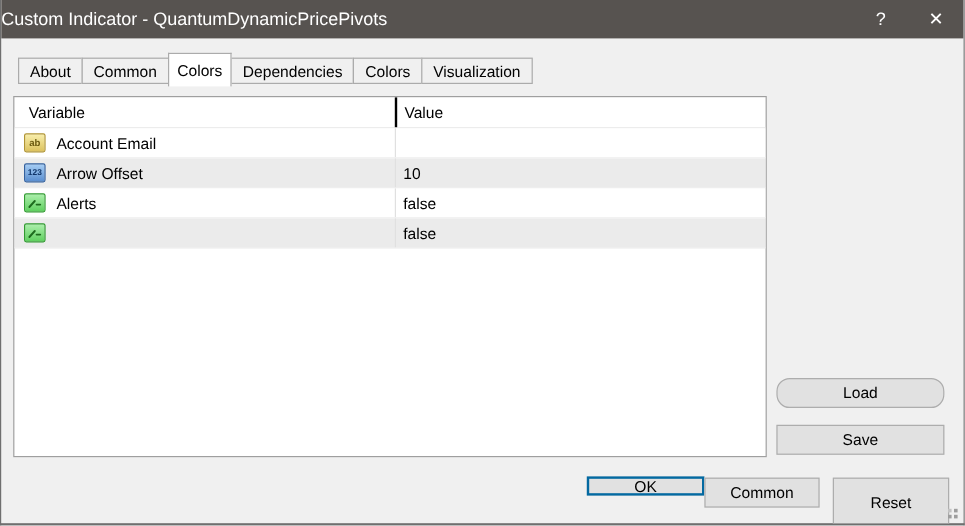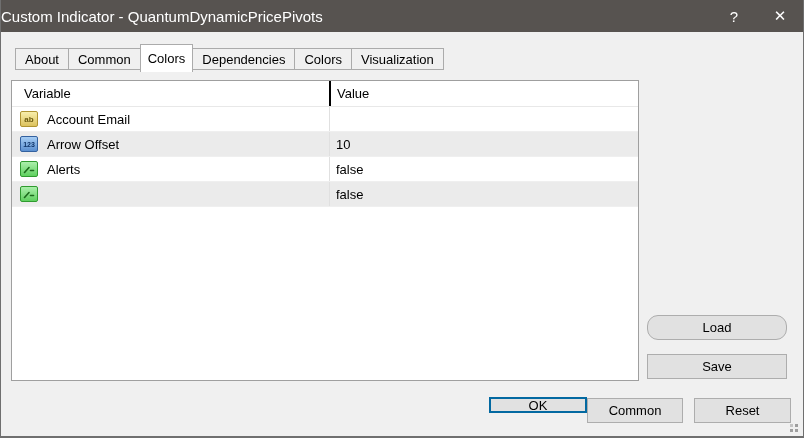--- a/index.html
+++ b/index.html
@@ -37,21 +37,21 @@
   [data-icon="number-input-icon"] { background:linear-gradient(#a6cdf4,#5b8fd0); border:1px solid #33619f; color:#0f3468; font-size:7px; }
   [data-icon="bool-input-icon"]   { background:linear-gradient(#abefab,#5fd05f); border:1px solid #2f9b2f; color:#1d6b1d; }
   
   .btn { position:absolute; box-sizing:border-box; background:#e1e1e1; border:1px solid #adadad;
          display:flex; align-items:center; justify-content:center; font-size:13px; cursor:default;
          font-family:inherit; }
   .btn-load   { left:646px; top:315px; width:140px; height:25px;border-radius:11px; }
   .btn-save   { left:646px; top:354px; width:140px; height:25px; }
   .btn-ok     { left:488px; top:397px; width:98px;  height:16px; border:2px solid #0369a1; }
   .btn-cancel { left:586px; top:398px; width:96px;  height:25px; }
-  .btn-reset  { left:693px; top:398px; width:97px;  height:25px; }
+  .btn-reset  { left:693px; top:398px; width:97px;  height:40px; }
   
   .resize-grip { position:absolute; right:5px; bottom:4px; width:8px; height:8px;
                  display:grid; grid-template-columns:3px 3px; grid-template-rows:3px 3px; gap:2px; }
   .resize-grip span { background:#9e9e9e; }
   .resize-grip span:first-child { background:#c3c3c3; }
 </style>
 </head>
 <body>
 
 <div class="window">

